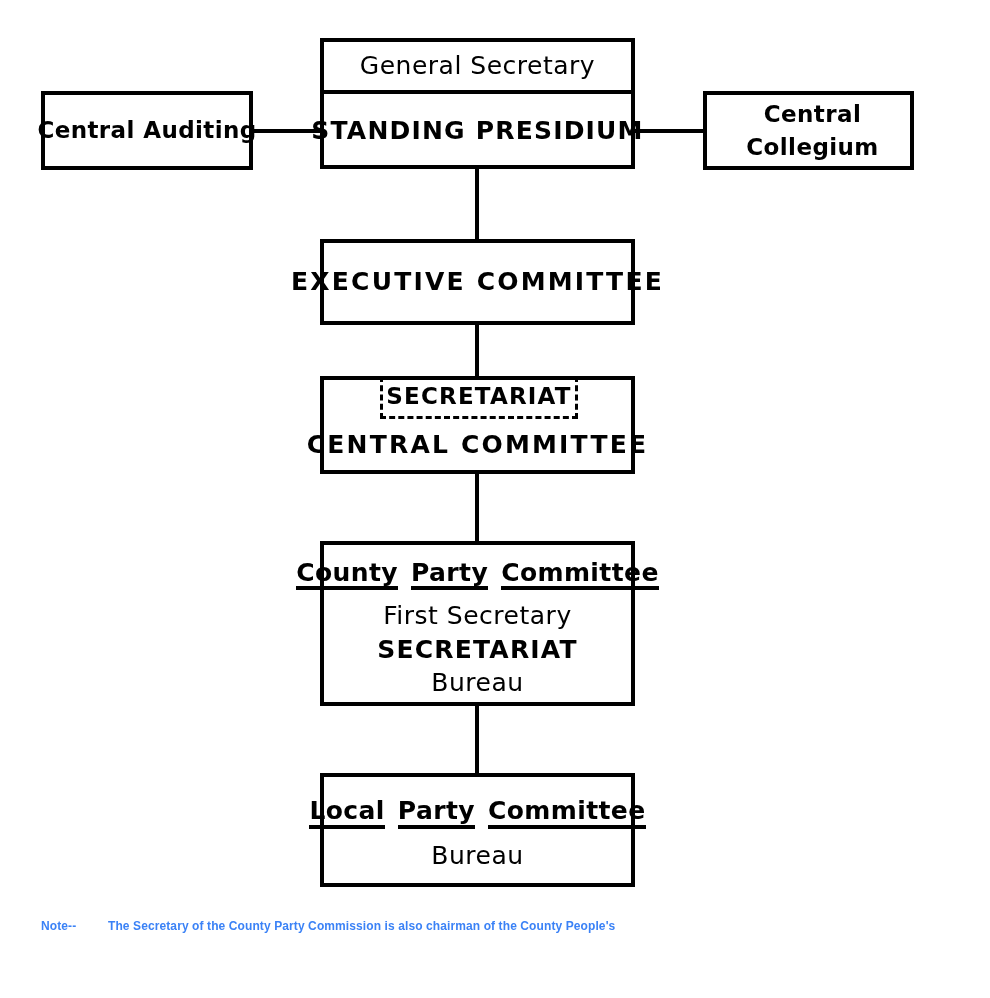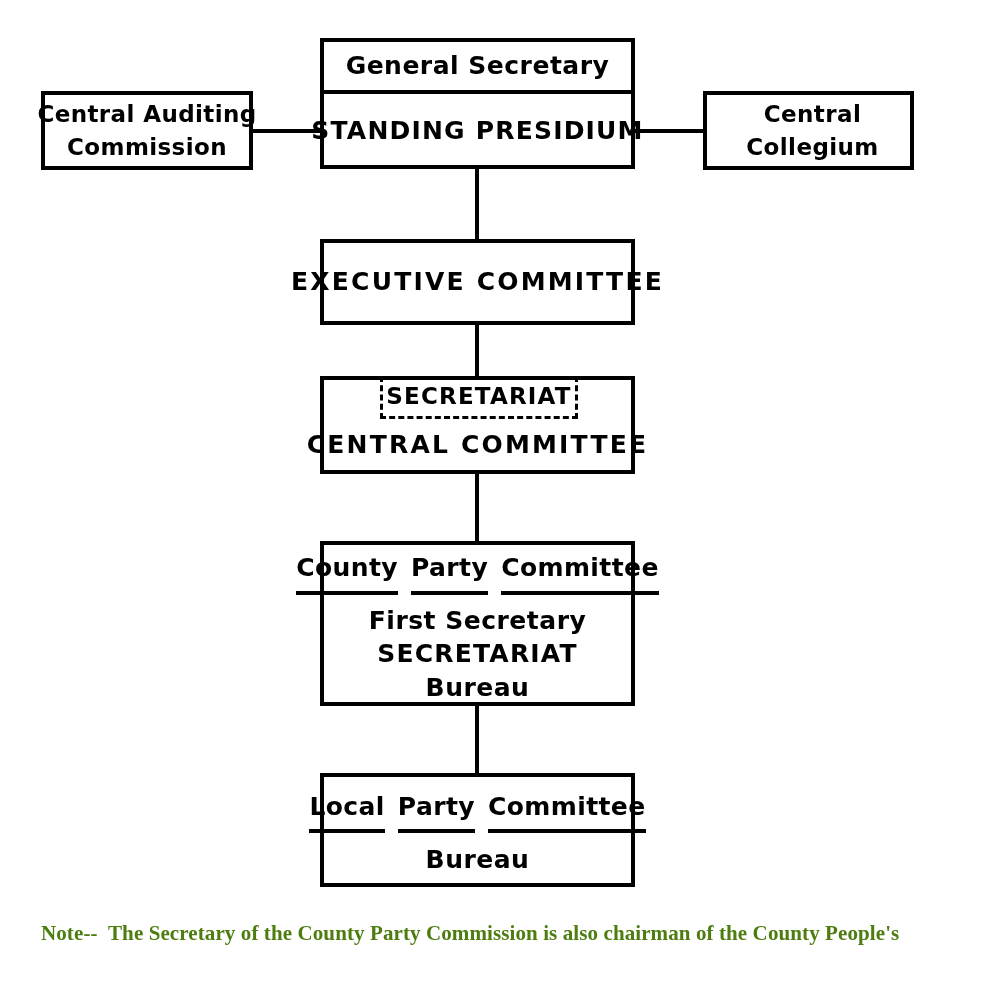--- a/index.html
+++ b/index.html
@@ -36,21 +36,21 @@
     box-sizing: border-box;
     width: 100%;
   }
   .divider {
     border-bottom: 4px solid #000000;
   }
 
   
   .t-mixed {
     font-family: "DejaVu Sans", sans-serif;
-    font-weight: bold;
+    font-weight: normal;
     font-size: 25px;
     letter-spacing: 0.5px;
     line-height: 1.22;
     white-space: nowrap;
     text-align: right;
   }
   .t-caps {
     font-family: "DejaVu Sans", sans-serif;
     font-weight: bold;
     font-size: 25px;
@@ -80,21 +80,21 @@
     display: flex;
     flex-direction: row;
     justify-content: center;
     align-items: flex-end;
     gap: 13px;
     white-space: nowrap;
   }
   .uw {
     display: inline-block;
     border-bottom: 4px solid #000000;
-    padding-bottom: 9px;
+    padding-bottom: 0;
     font-family: "DejaVu Sans", sans-serif;
     font-weight: bold;
     font-size: 25px;
     letter-spacing: 0.4px;
     line-height: 1.1;
   }
 
   
   .dashed-inner {
     position: absolute;
@@ -119,26 +119,26 @@
   .connector-h {
     position: absolute;
     height: 4px;
     background: #000000;
     z-index: 1;
   }
 
   
   .note-block {
     position: absolute;
-    font-family: Liberation Serif, serif;
-    font-weight: bold;
-    font-size: 21px;
+    font-family: Liberation Sans, sans-serif;
+    font-weight: bold;
+    font-size: 12px;
     line-height: 1.46;
     letter-spacing: 0.1px;
-    color: #4d7c0f;
+    color: #3b82f6;
     white-space: nowrap;
   }
   .note-row {
     display: flex;
     flex-direction: row;
     align-items: baseline;
   }
   .note-label {
     width: 67px;
     flex: 0 0 67px;
@@ -157,21 +157,20 @@
   <div class="connector-h" style="left:631px; top:129px; width:76px;"></div>
 
   <div class="connector-v" style="left:475px; top:168px; height:75px;"></div>
   <div class="connector-v" style="left:475px; top:305px; height:75px;"></div>
   <div class="connector-v" style="left:475px; top:470px; height:78px;"></div>
   <div class="connector-v" style="left:475px; top:702px; height:78px;"></div>
 
   <div class="node-box" style="left:41px; top:91px; width:212px; height:79px;">
     <div class="node-cell" style="height:100%;">
       <div class="t-side">Central Auditing</div>
-      <div class="t-side">Commission</div>
     </div>
   </div>
 
   <div class="node-box" style="left:320px; top:38px; width:315px; height:131px;">
     <div class="node-cell divider" style="height:52px;">
       <div class="t-mixed">General Secretary</div>
     </div>
     <div class="node-cell" style="height:75px;">
       <div class="t-caps">STANDING PRESIDIUM</div>
     </div>

